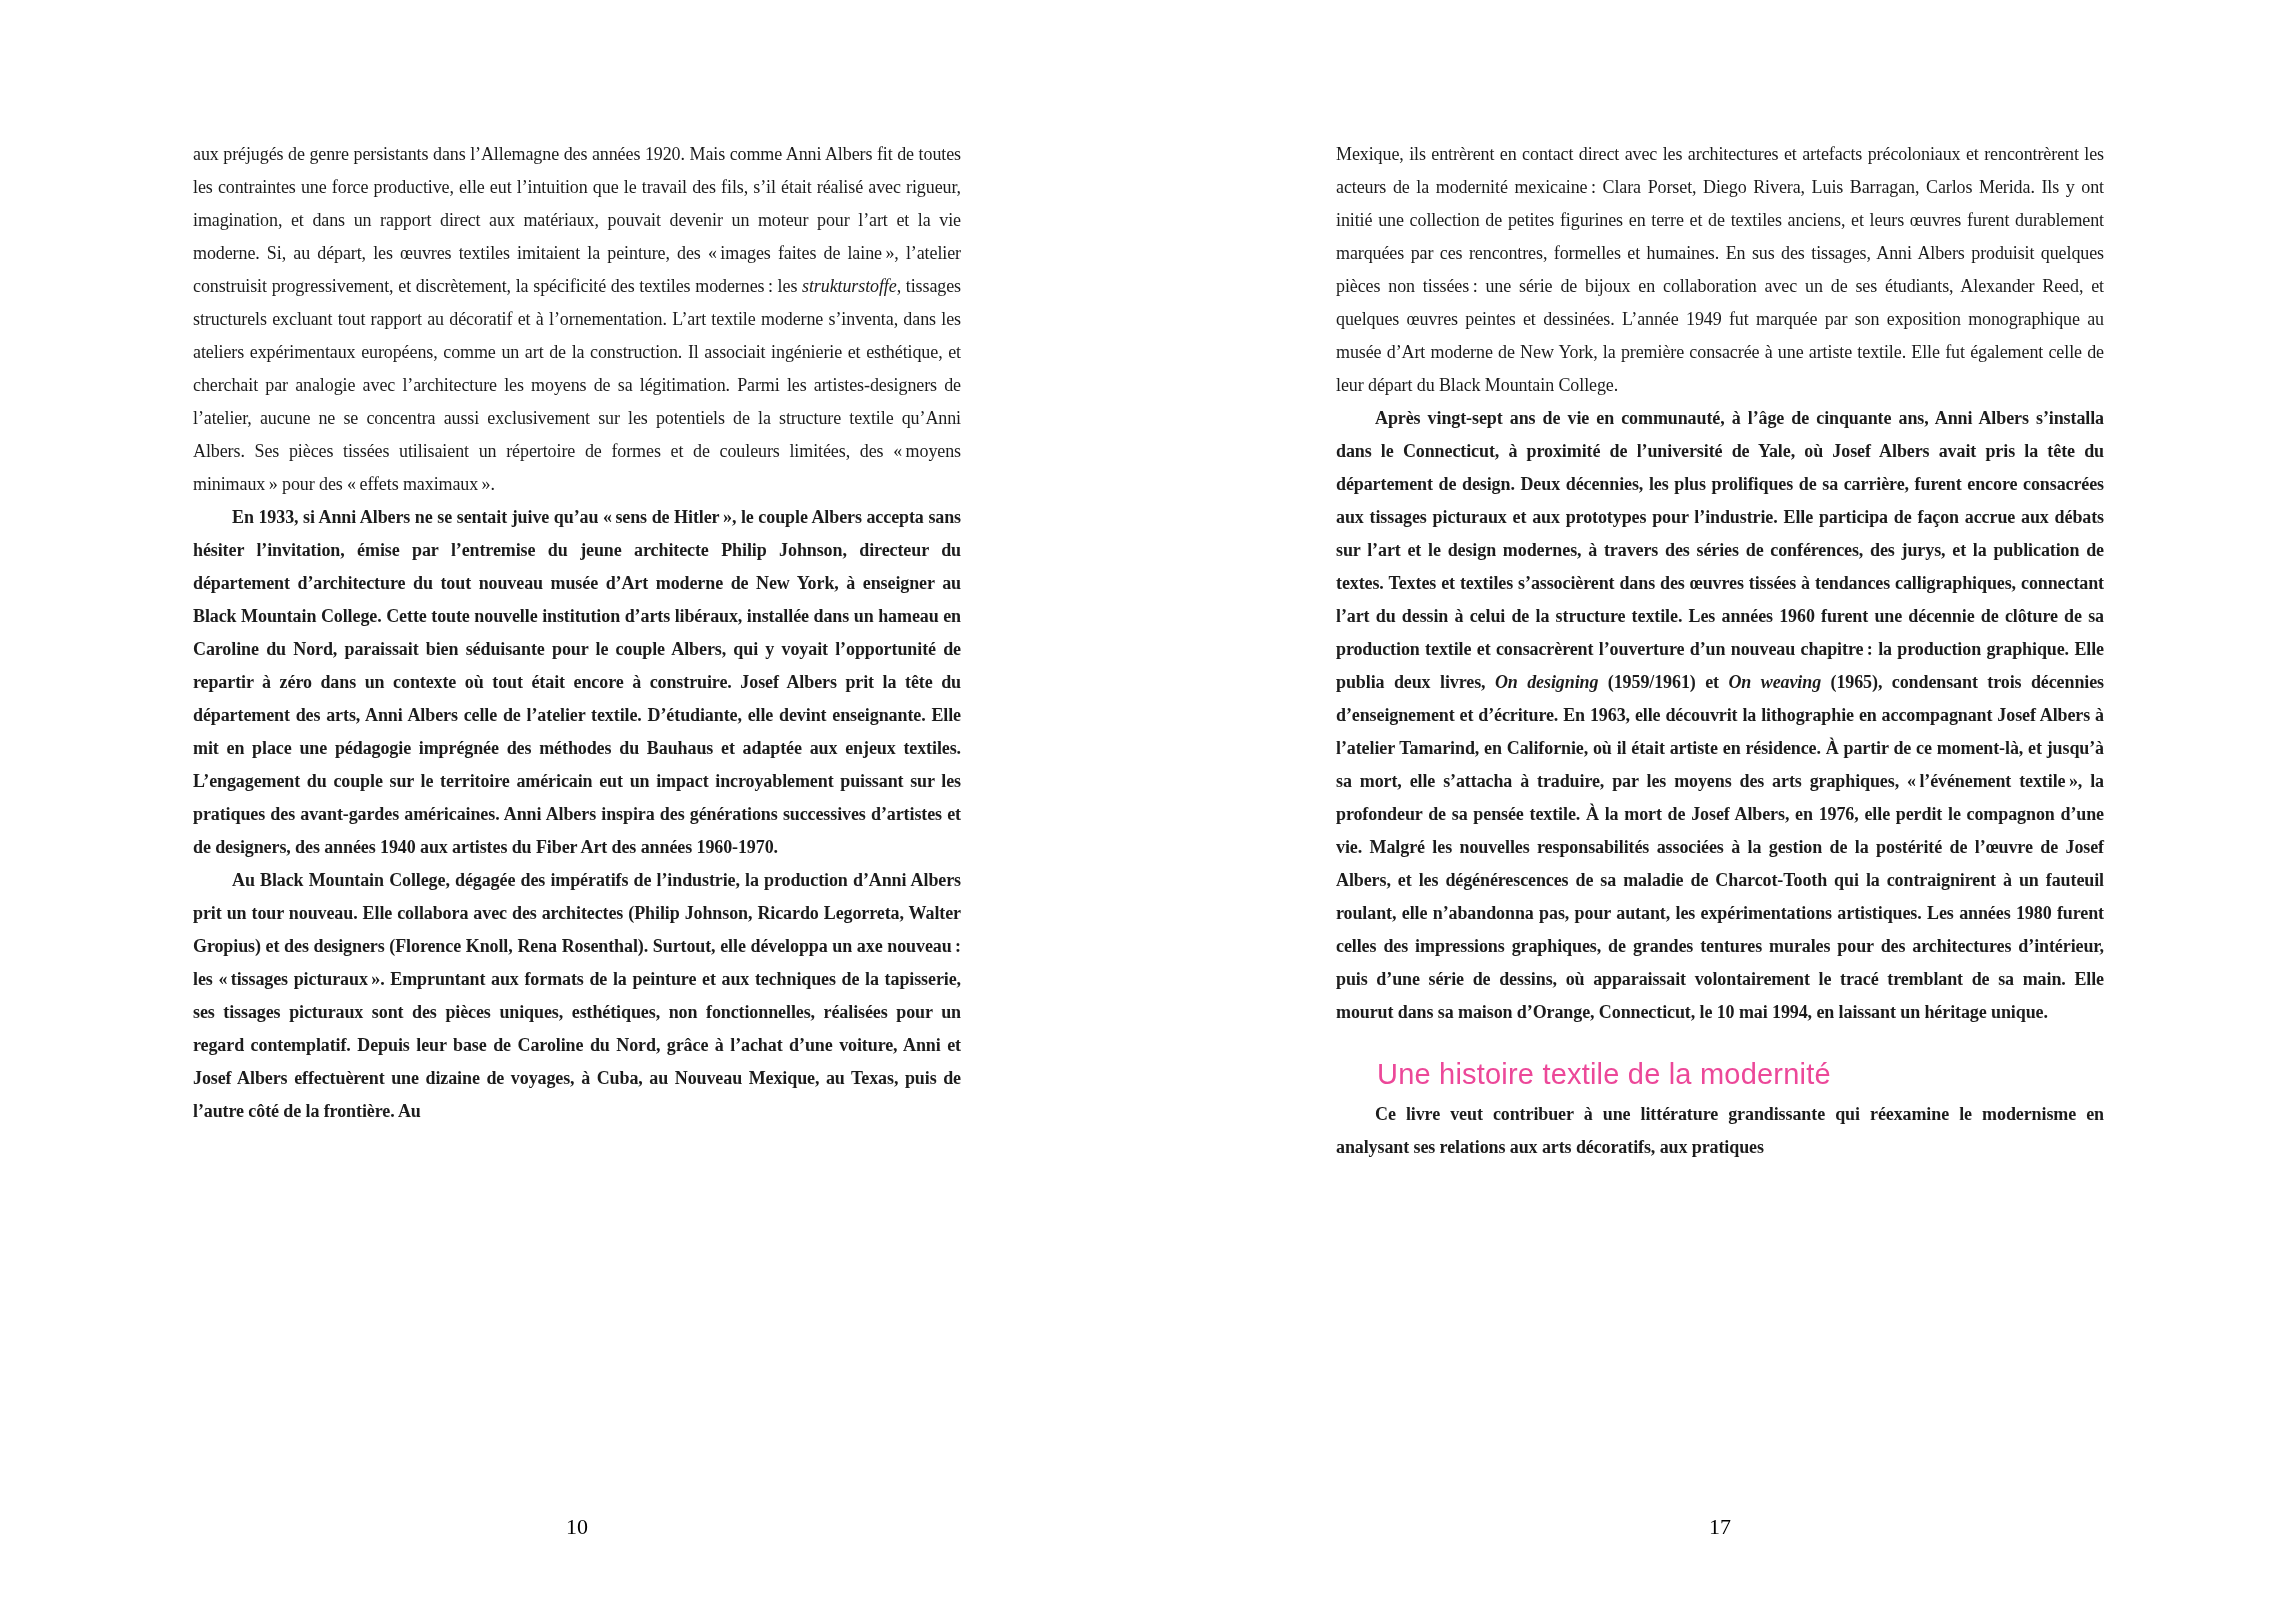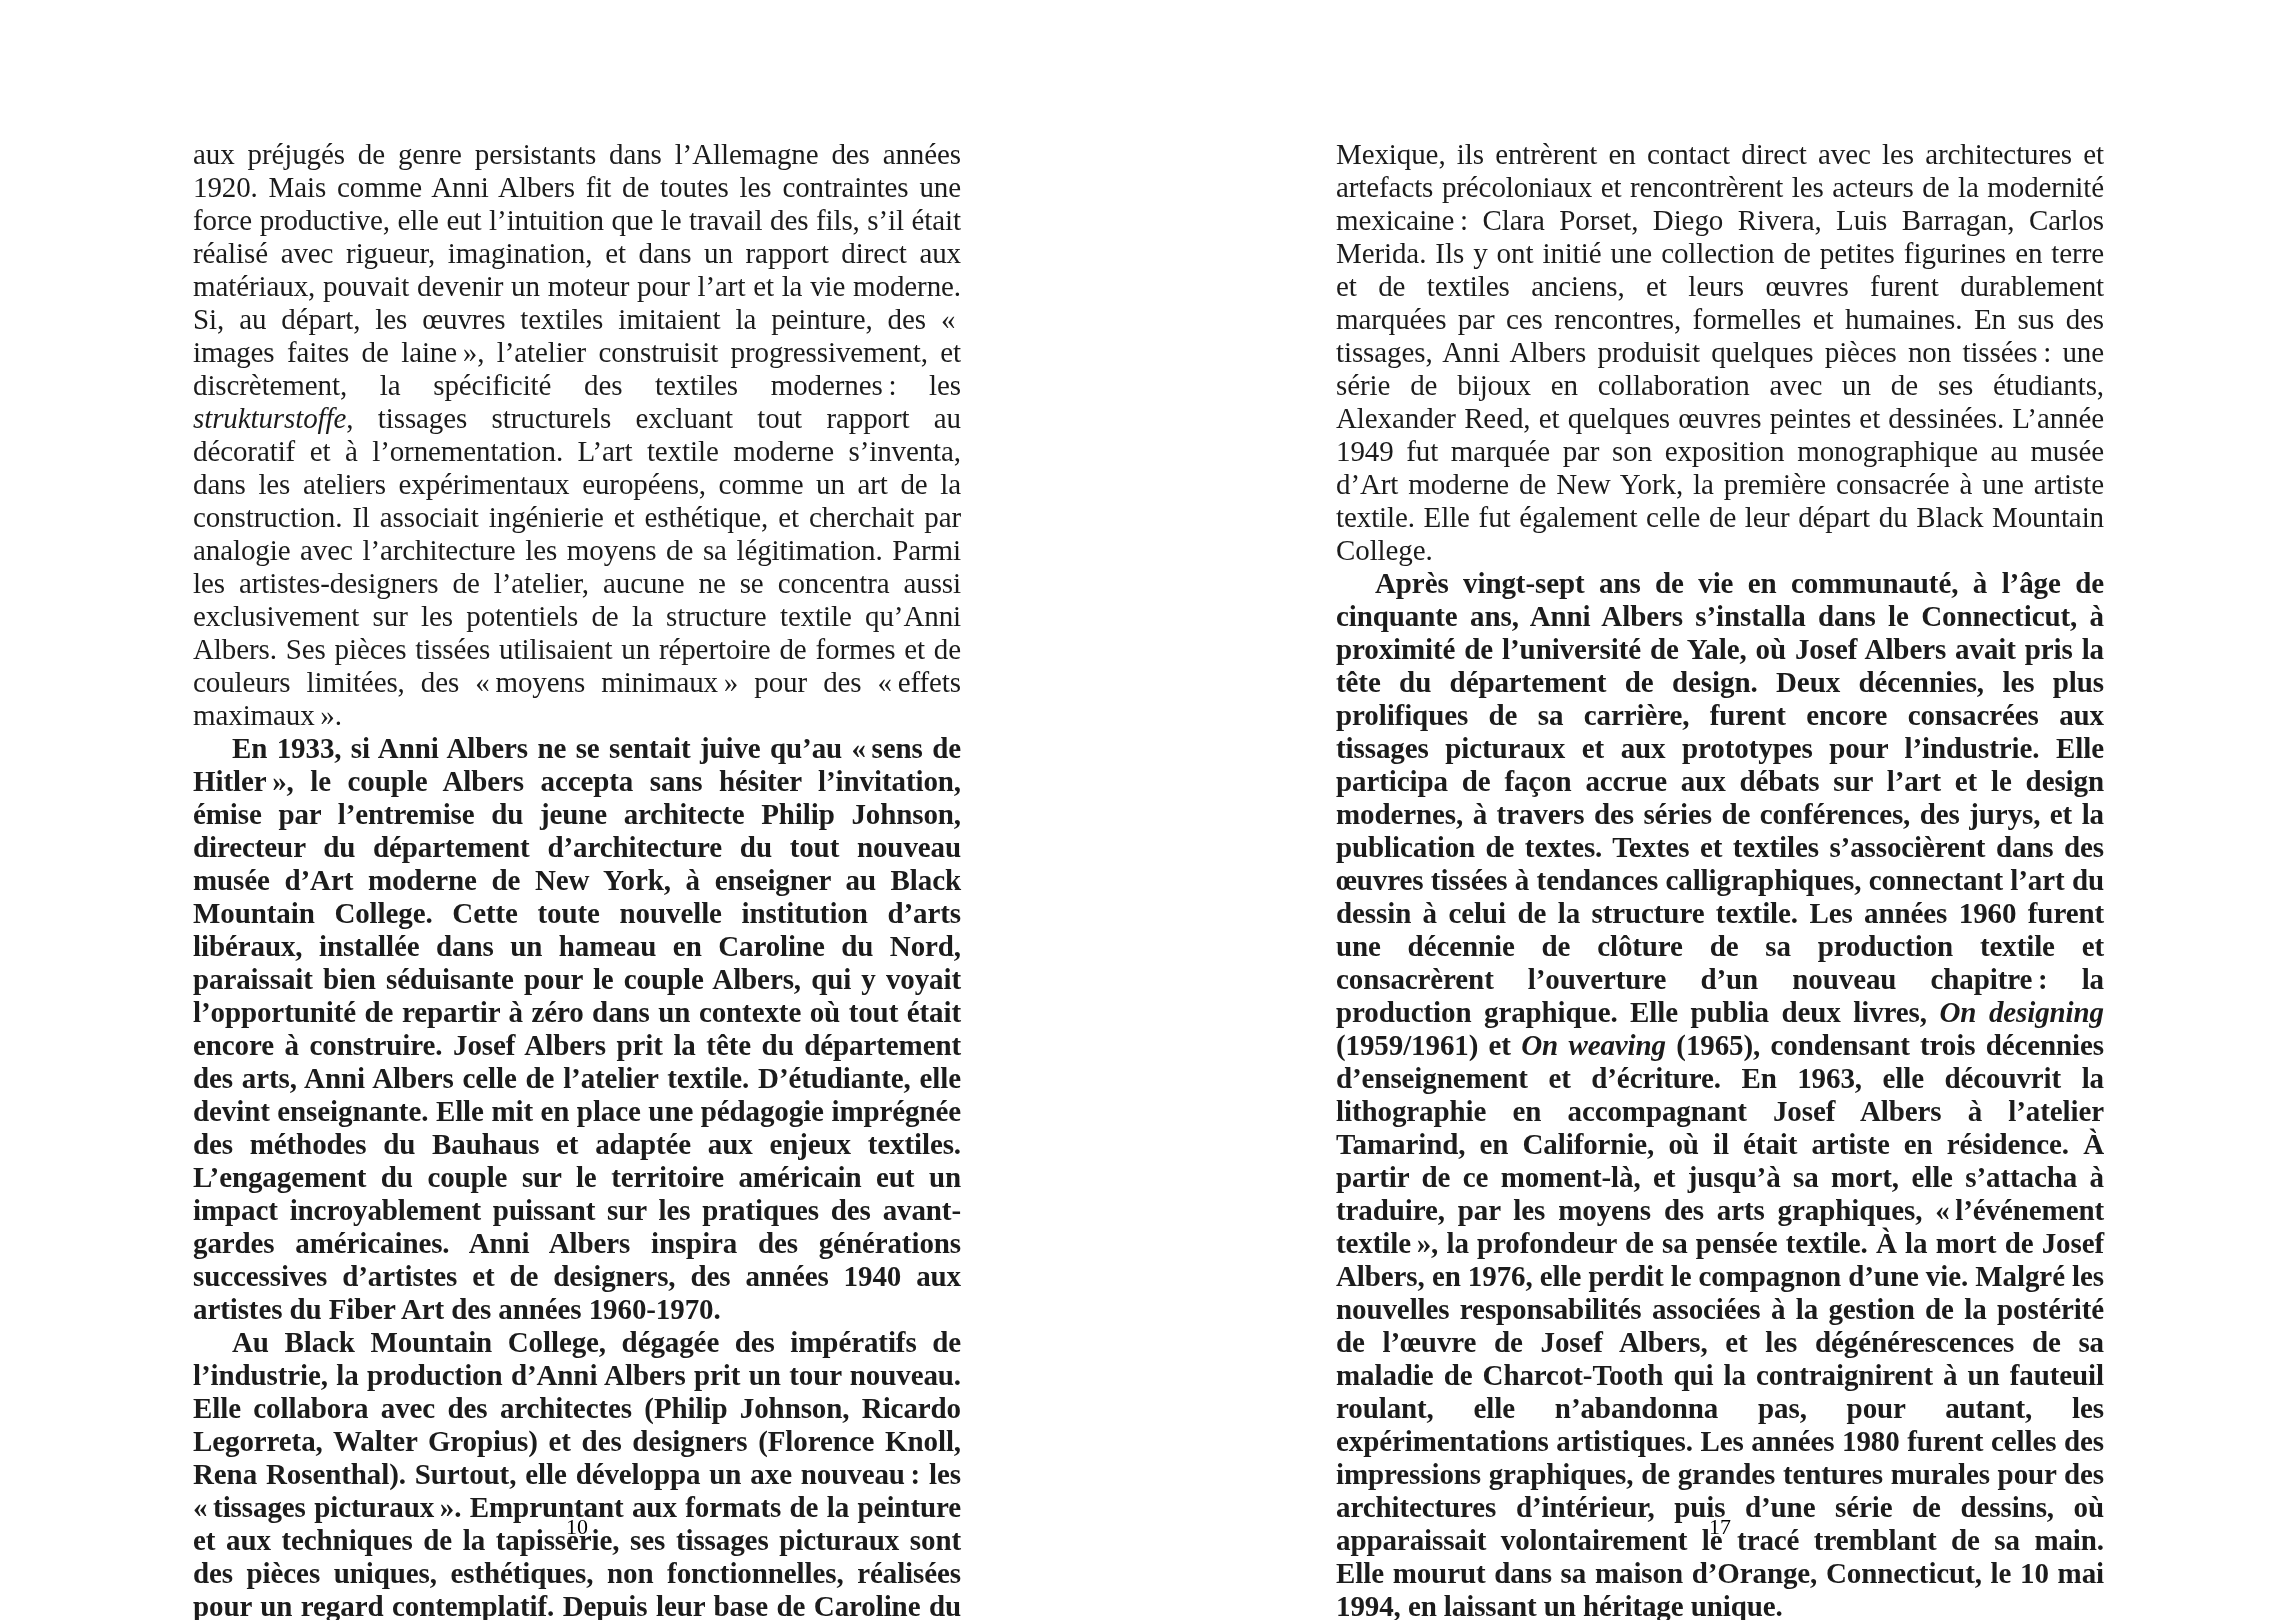--- a/index.html
+++ b/index.html
@@ -25,21 +25,21 @@
   .text-column {
     position: absolute;
     top: 138px;
     width: 768px;
   }
   .page-left  .text-column { left: 193px; }
   .page-right .text-column { left: 189px; }
 
   .text-column p {
     margin: 0;
-    font-size: 29px;
+    font-size: 18px;
     line-height: 33px;
     text-align: justify;
     letter-spacing: -0.1px;
   }
   .text-column p.indent { text-indent: 39px; font-weight: bold; }
   .it { font-style: italic; }
 
   .section-heading {
     font-family: "Liberation Sans", "DejaVu Sans", sans-serif;
     font-weight: 400;
@@ -74,16 +74,19 @@
   <div class="folio">10</div>
 </section>
 
 <section class="page page-right">
   <div class="text-column">
     <div>
         <p><span>Mexique, ils entrèrent en contact direct avec les architectures et artefacts précoloniaux et rencontrèrent les acteurs de la modernité mexicaine : Clara Porset, Diego Rivera, Luis Barragan, Carlos Merida. Ils y ont initié une collection de petites figurines en terre et de textiles anciens, et leurs œuvres furent durablement marquées par ces rencontres, formelles et humaines. En sus des tissages, Anni Albers produisit quelques pièces non tissées : une série de bijoux en collaboration avec un de ses étudiants, Alexander Reed, et quelques œuvres peintes et dessinées. L’année 1949 fut marquée par son exposition monographique au musée d’Art moderne de New York, la première consacrée à une artiste textile. Elle fut également celle de leur départ du Black Mountain College.</span></p>
         <p class="indent"><span>Après vingt-sept ans de vie en communauté, à l’âge de cinquante ans, Anni Albers s’installa dans le Connecticut, à proximité de l’université de Yale, où Josef Albers avait pris la tête du département de design. Deux décennies, les plus prolifiques de sa carrière, furent encore consacrées aux tissages picturaux et aux prototypes pour l’industrie. Elle participa de façon accrue aux débats sur l’art et le design modernes, à travers des séries de conférences, des jurys, et la publication de textes. Textes et textiles s’associèrent dans des œuvres tissées à tendances calligraphiques, connectant l’art du dessin à celui de la structure textile. Les années 1960 furent une décennie de clôture de sa production textile et consacrèrent l’ouverture d’un nouveau chapitre : la production graphique. Elle publia deux livres, </span><span class="it">On designing</span><span> (1959/1961) et </span><span class="it">On weaving</span><span> (1965), condensant trois décennies d’enseignement et d’écriture. En 1963, elle découvrit la lithographie en accompagnant Josef Albers à l’atelier Tamarind, en Californie, où il était artiste en résidence. À partir de ce moment-là, et jusqu’à sa mort, elle s’attacha à traduire, par les moyens des arts graphiques, « l’événement textile », la profondeur de sa pensée textile. À la mort de Josef Albers, en 1976, elle perdit le compagnon d’une vie. Malgré les nouvelles responsabilités associées à la gestion de la postérité de l’œuvre de Josef Albers, et les dégénérescences de sa maladie de Charcot-Tooth qui la contraignirent à un fauteuil roulant, elle n’abandonna pas, pour autant, les expérimentations artistiques. Les années 1980 furent celles des impressions graphiques, de grandes tentures murales pour des architectures d’intérieur, puis d’une série de dessins, où apparaissait volontairement le tracé tremblant de sa main. Elle mourut dans sa maison d’Orange, Connecticut, le 10 mai 1994, en laissant un héritage unique.</span></p>
       </div>
     <h2 class="section-heading">Une histoire textile de la modernité</h2>
+    <div>
+        <p class="indent"><span>Ce livre veut contribuer à une littérature grandissante qui réexamine le modernisme en analysant ses relations aux arts décoratifs, aux pratiques</span></p>
+      </div>
   </div>
   <div class="folio">17</div>
 </section>
 
 
 </body></html>

